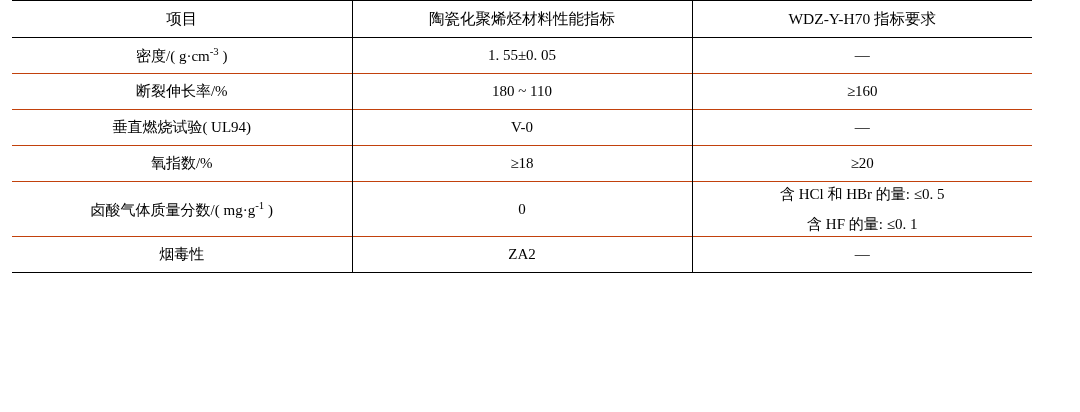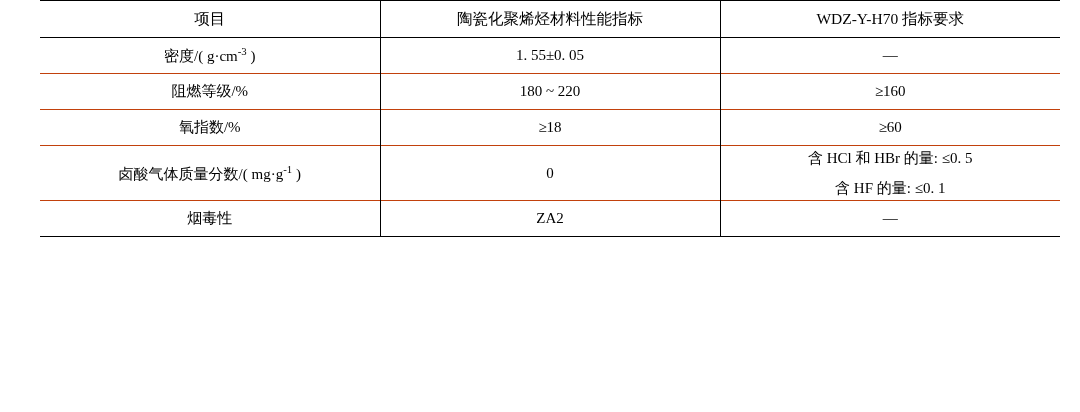--- a/index.html
+++ b/index.html
@@ -11,21 +11,21 @@
     width: 1080px;
     height: 412px;
     font-family: "Liberation Serif", "DejaVu Serif", serif;
     color: #000000;
     overflow: hidden;
   }
   .table-wrap {
     width: 1080px;
     height: 412px;
     box-sizing: border-box;
-    padding: 0 40px;
+    padding: 0 12px;
     display: flex;
     flex-direction: column;
     justify-content: flex-start;
   }
   table.spec-table {
     width: 1020px;
     border-collapse: collapse;
     table-layout: fixed;
     font-size: 15px;
   }
@@ -111,32 +111,37 @@
         <td>
           <span>密度/( g·cm</span><span class="sup">-3</span><span> )</span>
         </td>
         <td>1. 55±0. 05</td>
         <td class="dash">—</td>
       </tr>
 
 
 
       <tr>
-        <td>阻燃等级/%</td>
-        <td>180 ~ 220</td>
+        <td>断裂伸长率/%</td>
+        <td>180 ~ 110</td>
         <td>≥160</td>
       </tr>
 
 
+      <tr>
+        <td>垂直燃烧试验( UL94)</td>
+        <td>V-0</td>
+        <td class="dash">—</td>
+      </tr>
 
 
       <tr>
         <td>氧指数/%</td>
         <td>≥18</td>
-        <td>≥60</td>
+        <td>≥20</td>
       </tr>
 
       <tr class="tall">
         <td>
           <span>卤酸气体质量分数/( mg·g</span><span class="sup">-1</span><span> )</span>
         </td>
         <td>0</td>
         <td>
           <div class="two-line">
             <span>含 HCl 和 HBr 的量: ≤0. 5</span>

